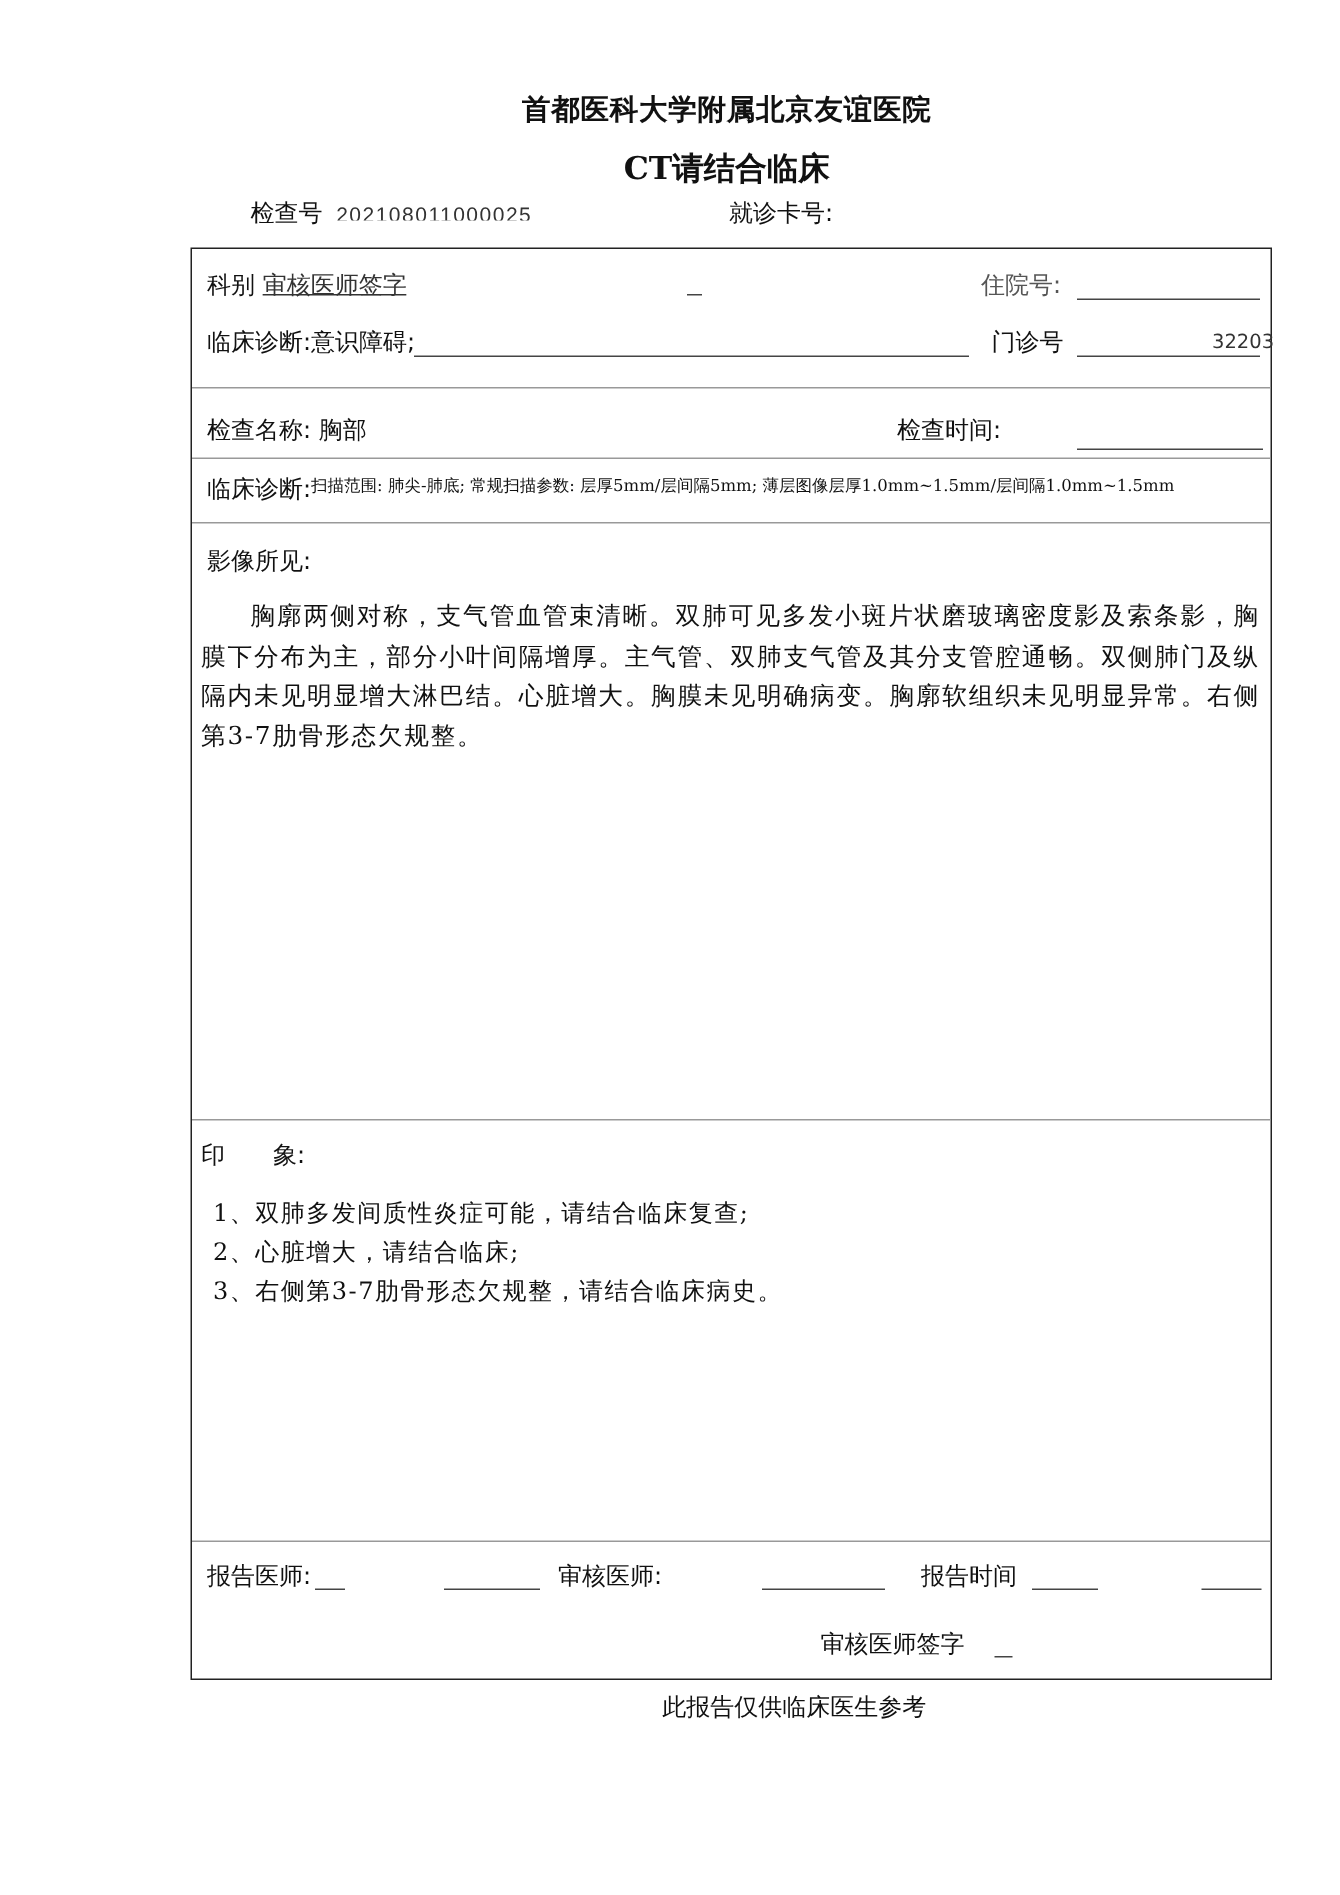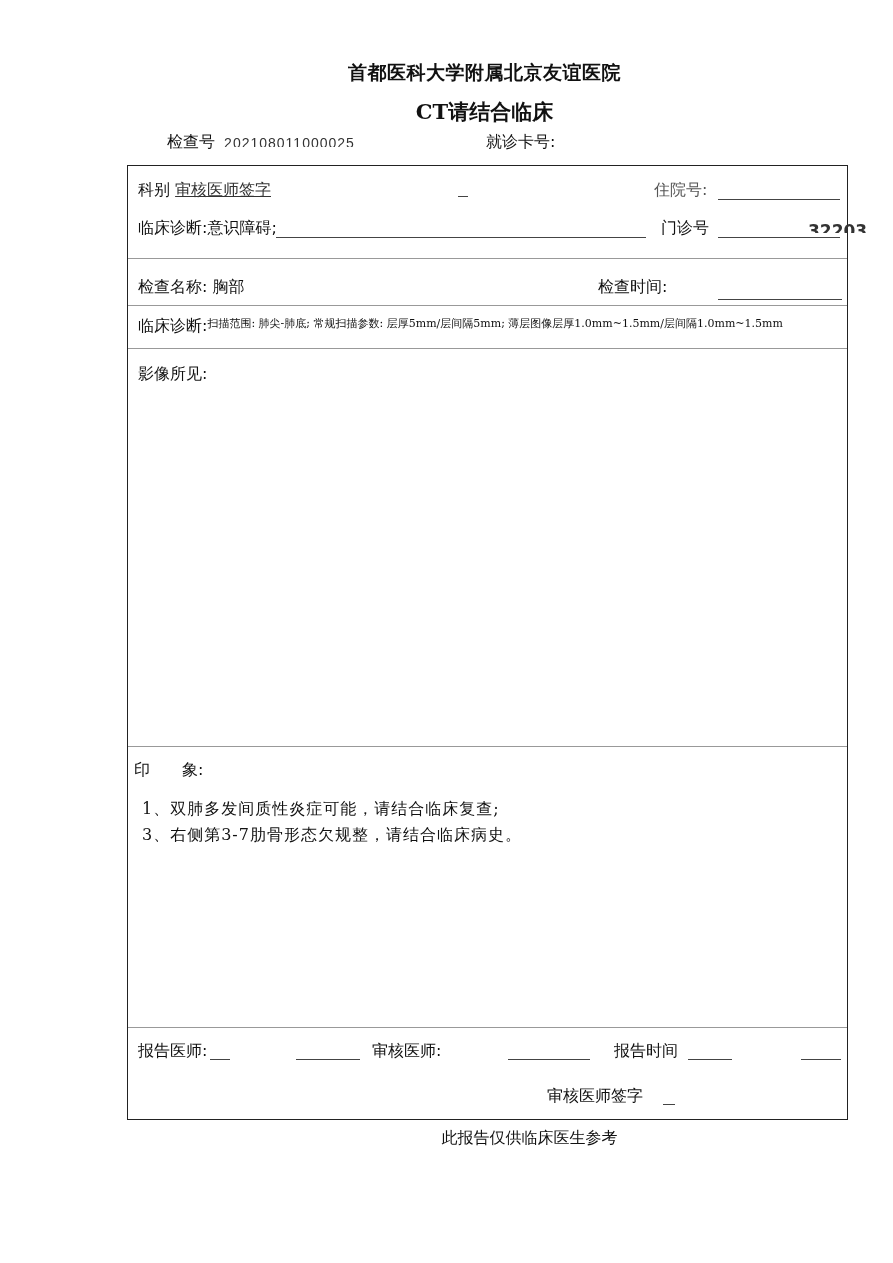--- a/index.html
+++ b/index.html
@@ -48,21 +48,21 @@
   </div>
   <div class="uline" style="left:590px; top:33px; width:122px;"></div>
 
   <div class="lbl" style="left:10px; top:52px;">
     <span>临床诊断:</span><span>意识障碍;</span>
   </div>
   <div class="uline" style="left:148px; top:71px; width:370px;"></div>
   <div class="lbl" style="left:533px; top:52px;">
     <span>门诊号</span>
   </div>
-  <div class="lbl" style="left:680px; top:55px; font-size:17px; height:12px; overflow:hidden; color:#333;font-weight:bold;">32203</div>
+  <div class="lbl" style="left:680px; top:55px; font-size:13px; height:12px; overflow:hidden; color:#333;">32203</div>
   <div class="uline" style="left:590px; top:71px; width:122px;"></div>
 
   <div class="hline" style="top:92px;"></div>
 
   <div class="lbl" style="left:10px; top:111px;">
     <span>检查名称:</span>
     <span>胸部</span>
   </div>
   <div class="lbl" style="left:470px; top:111px;">
     <span>检查时间:</span>
@@ -72,28 +72,30 @@
 
   <div class="hline" style="top:139px;"></div>
 
   <div class="tech">
     <span>临床诊断:</span><span class="small">扫描范围: 肺尖-肺底; 常规扫描参数: 层厚5mm/层间隔5mm; 薄层图像层厚1.0mm~1.5mm/层间隔1.0mm~1.5mm</span>
   </div>
 
   <div class="hline" style="top:182px;"></div>
 
   <div class="lbl" style="left:10px; top:198px;">影像所见:</div>
+  <div class="findings serif">胸廓两侧对称，支气管血管束清晰。双肺可见多发小斑片状磨玻璃密度影及索条影，胸膜下分布为主，部分小叶间隔增厚。主气管、双肺支气管及其分支管腔通畅。双侧肺门及纵隔内未见明显增大淋巴结。心脏增大。胸膜未见明确病变。胸廓软组织未见明显异常。右侧第3-7肋骨形态欠规整。</div>
 
   <div class="hline" style="top:580px;"></div>
 
   <div class="lbl" style="left:6px; top:594px;">
     <span>印</span><span style="display:inline-block; width:32px;"></span><span>象:</span>
   </div>
   <div class="impr-list serif">
     <div>1、双肺多发间质性炎症可能，请结合临床复查;</div>
+    <div>2、心脏增大，请结合临床;</div>
     <div>3、右侧第3-7肋骨形态欠规整，请结合临床病史。</div>
   </div>
 
   <div class="hline" style="top:861px;"></div>
 
   <div class="lbl" style="left:10px; top:875px;">报告医师:</div>
   <div class="uline" style="left:82px; top:893px; width:20px;"></div>
   <div class="uline" style="left:168px; top:893px; width:64px;"></div>
 
   <div class="lbl" style="left:244px; top:875px;">审核医师:</div>

